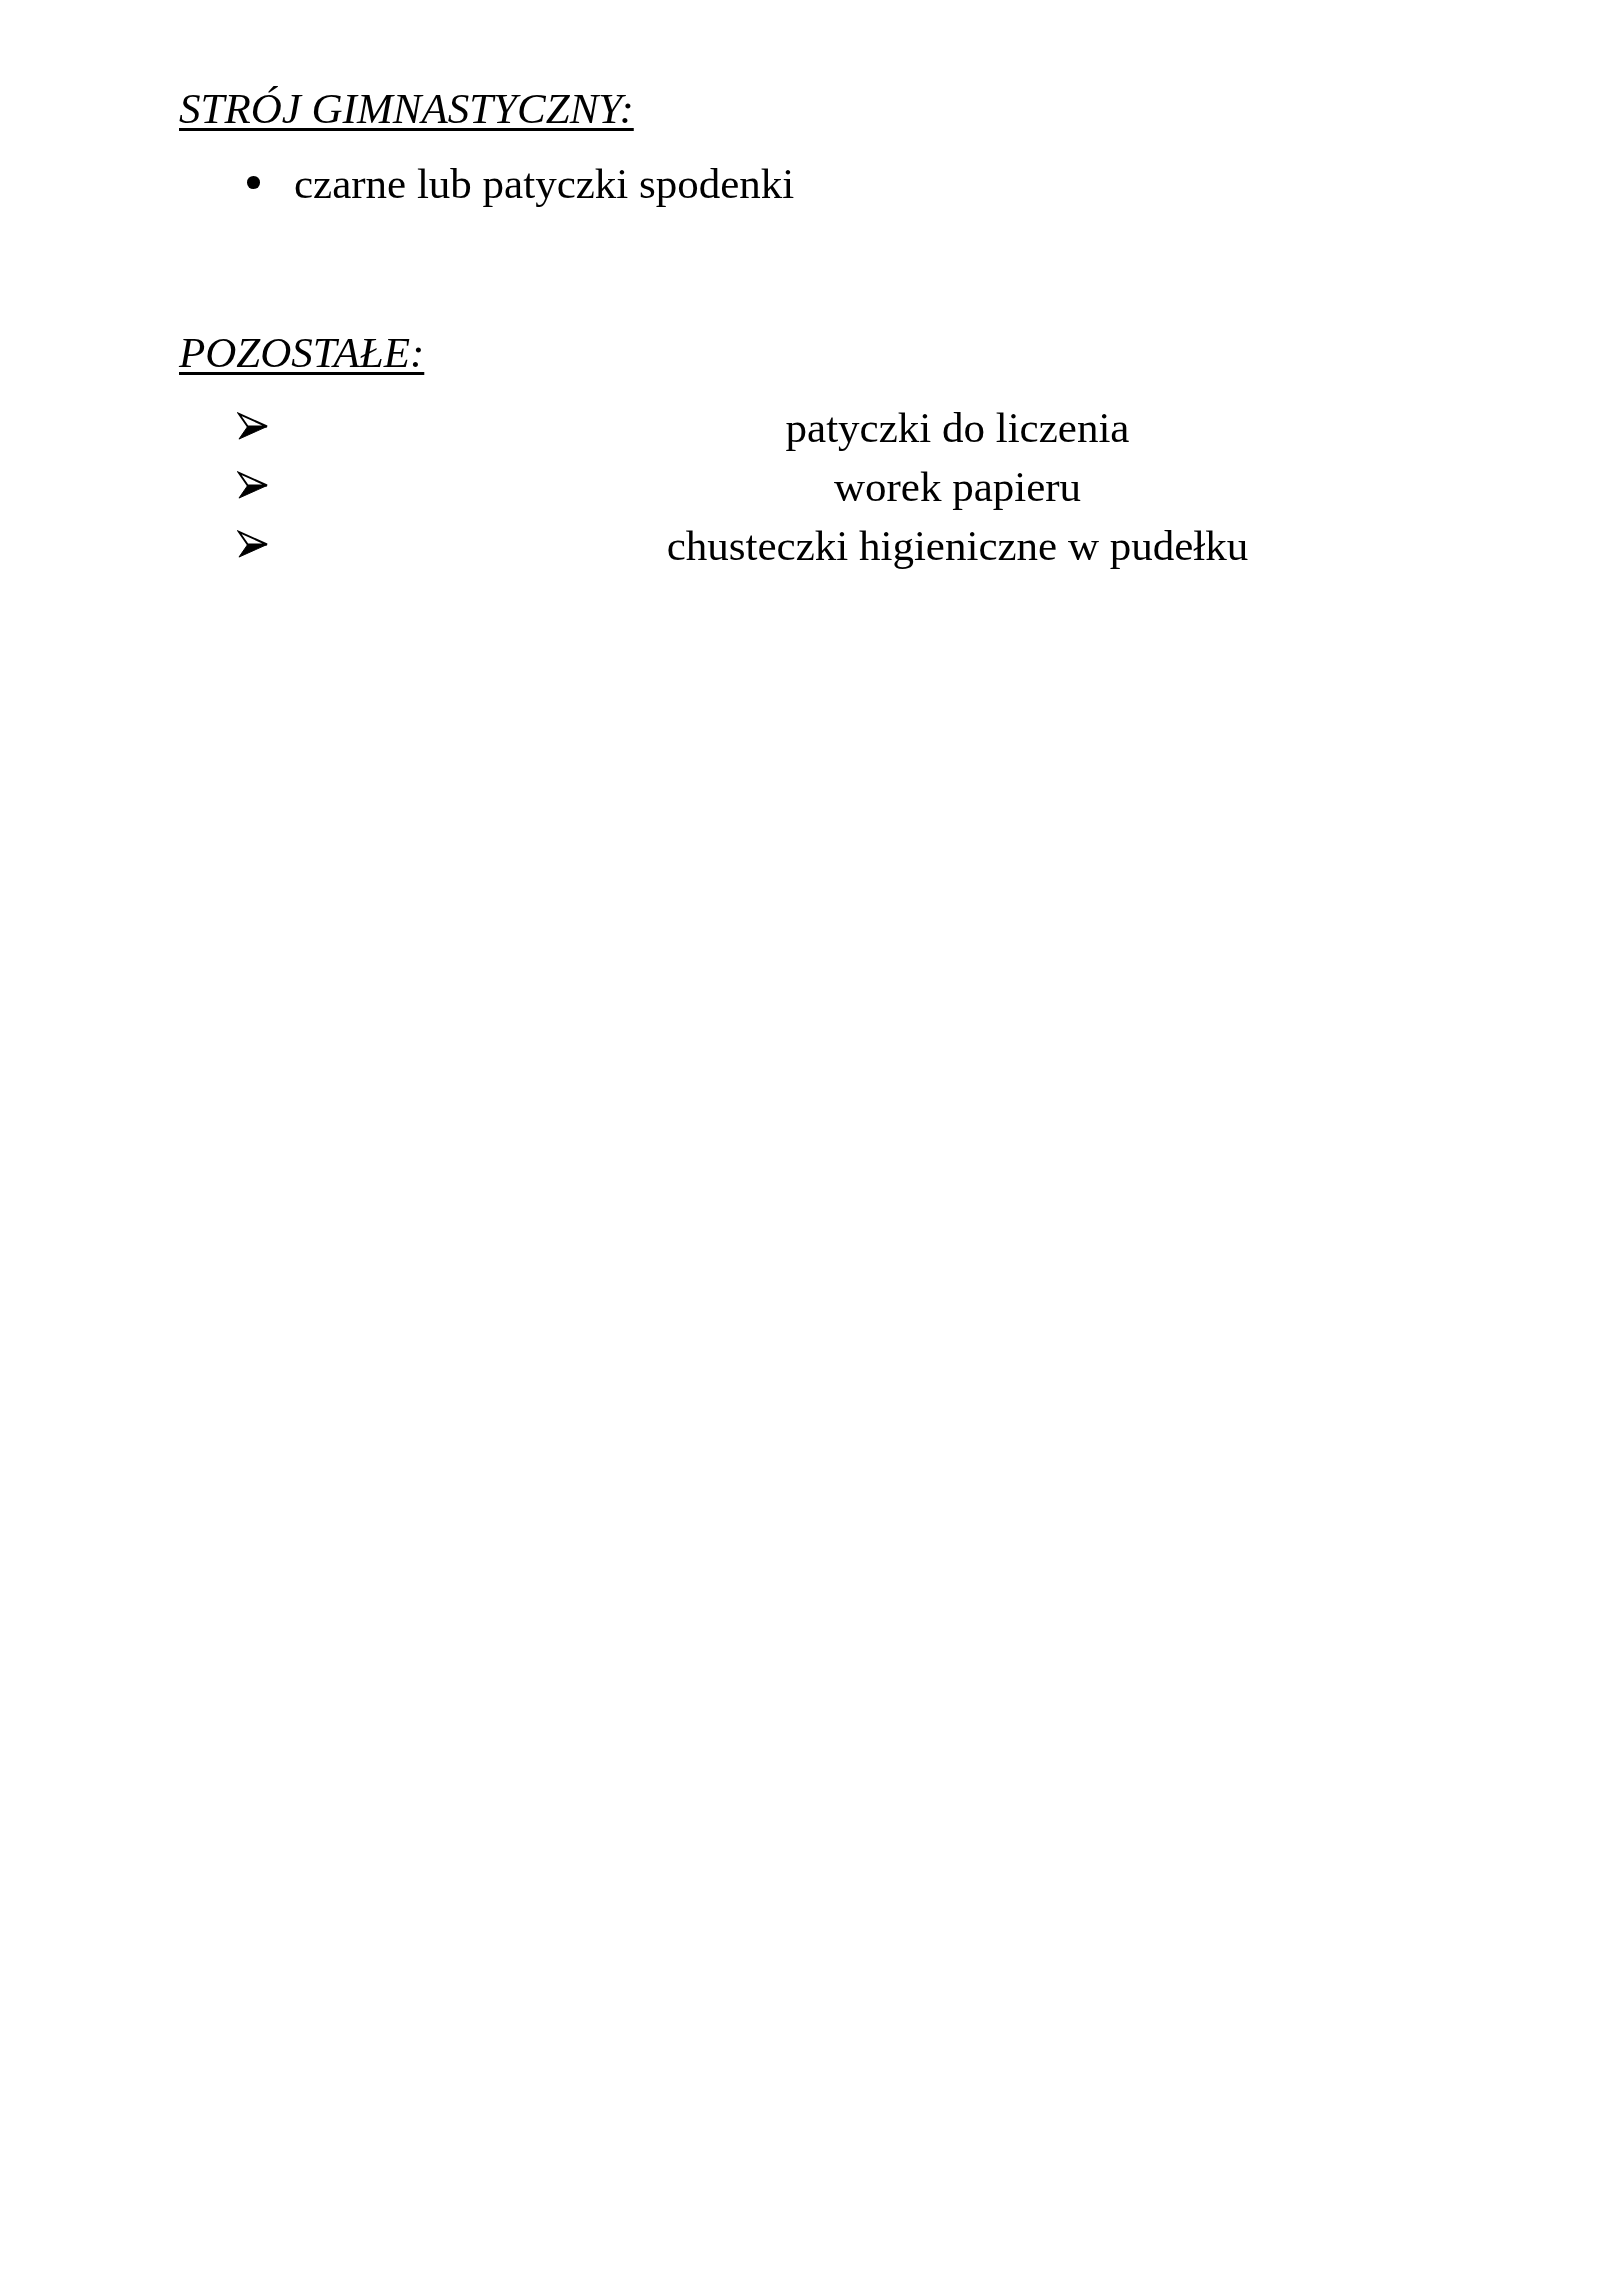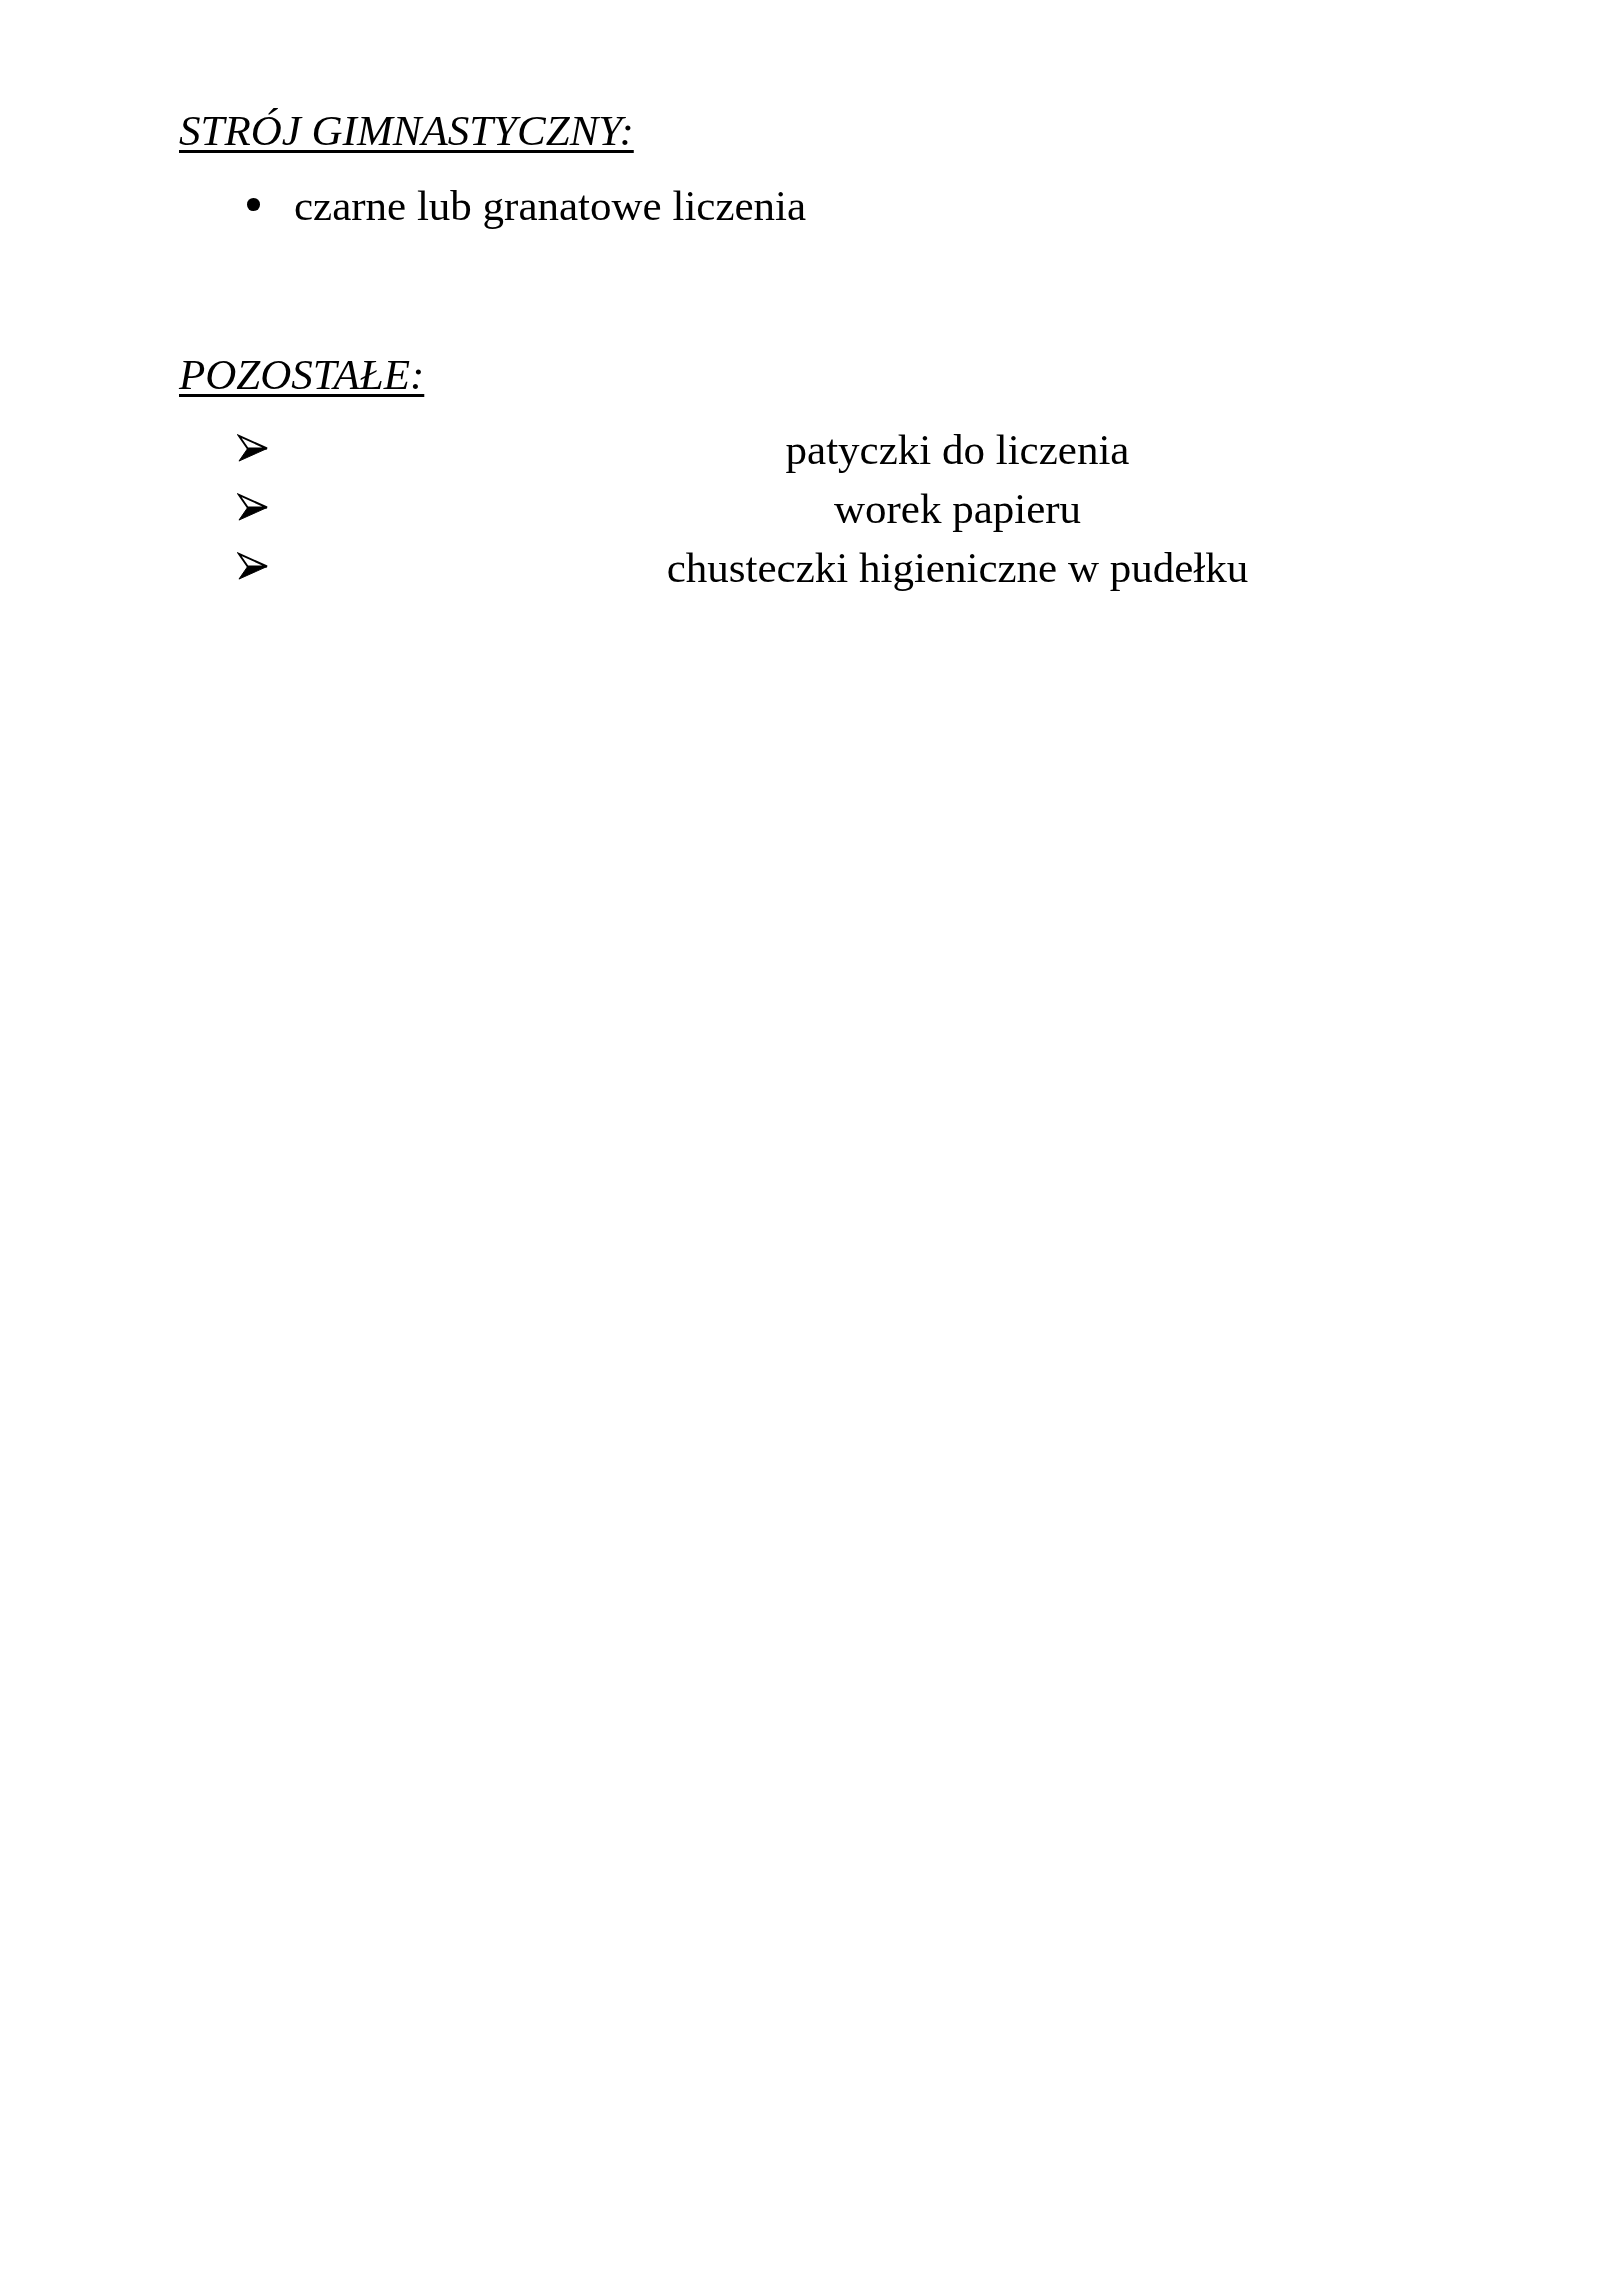--- a/index.html
+++ b/index.html
@@ -20,21 +20,21 @@
     margin: 0 0 0 179px;
     font-size: 43px;
     line-height: 47px;
     font-style: italic;
     font-weight: normal;
     text-decoration: underline;
     text-decoration-thickness: 2.9px;
     text-underline-offset: 4.9px;
     text-decoration-skip-ink: none;
   }
-  #heading-1 { margin-top: 107px; }
+  #heading-1 { margin-top: 85px; }
   #heading-2 { margin-top: 116px; }
 
   ul.list {
     list-style: none;
     margin: 0;
     padding: 0;
     margin-left: 294px;
   }
   ul.dot-list   { margin-top: 21.6px; }
   ul.arrow-list { margin-top: 22.5px; text-align: center; }
@@ -65,21 +65,21 @@
 </head>
 <body>
 
 <div class="page">
 
   <div class="heading" id="heading-1">STRÓJ GIMNASTYCZNY:</div>
 
   <ul class="list dot-list">
     <li>
       <span class="dot"></span>
-      <span>czarne lub granatowe liczenia</span>
+      <span>czarne lub patyczki spodenki</span>
     </li>
   </ul>
 
   <div class="heading" id="heading-2">POZOSTAŁE:</div>
 
   <ul class="list arrow-list">
     <li>
       <svg class="arrow" viewBox="0 0 33 30" aria-hidden="true">
         <path d="M2 2 L31 15 L11 15 Z" fill="#ffffff" stroke="#000000" stroke-width="2" stroke-linejoin="miter"></path>
         <path d="M11 15 L31 15 L2 28 Z" fill="#000000" stroke="#000000" stroke-width="1"></path>

